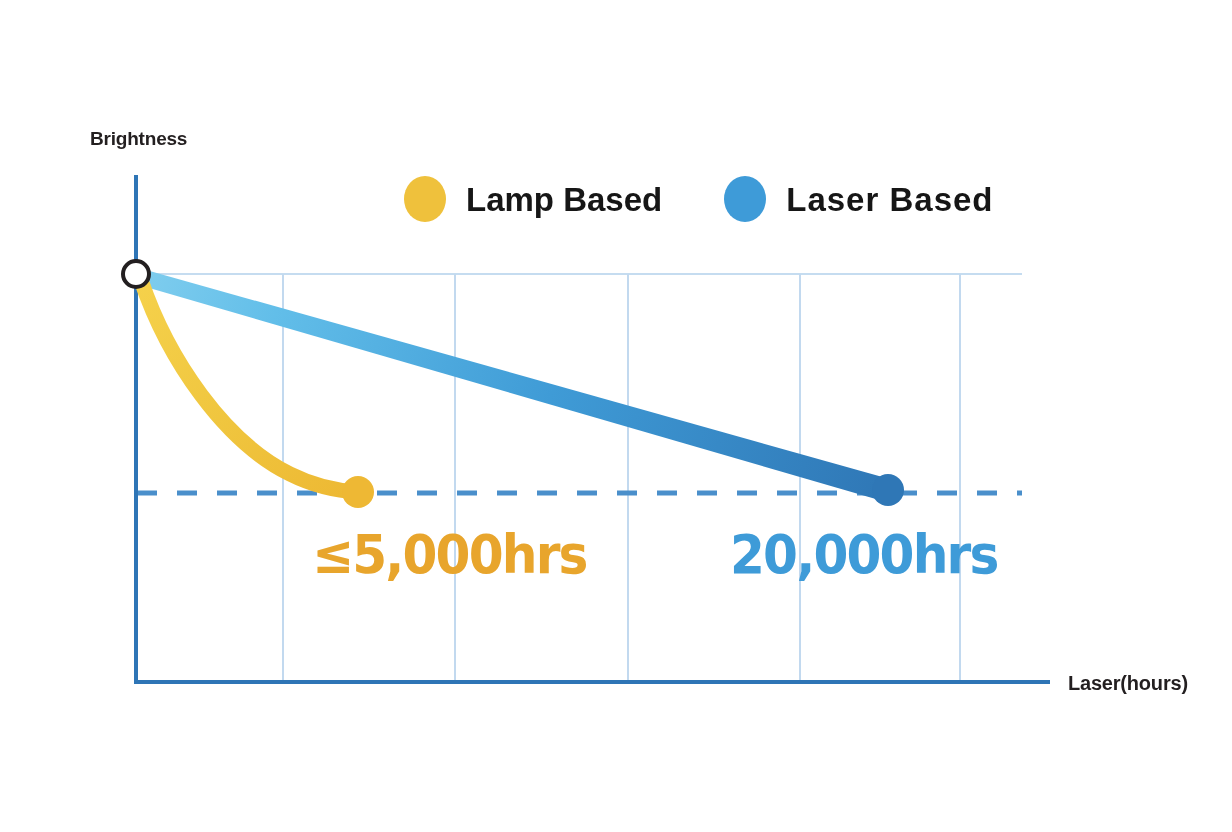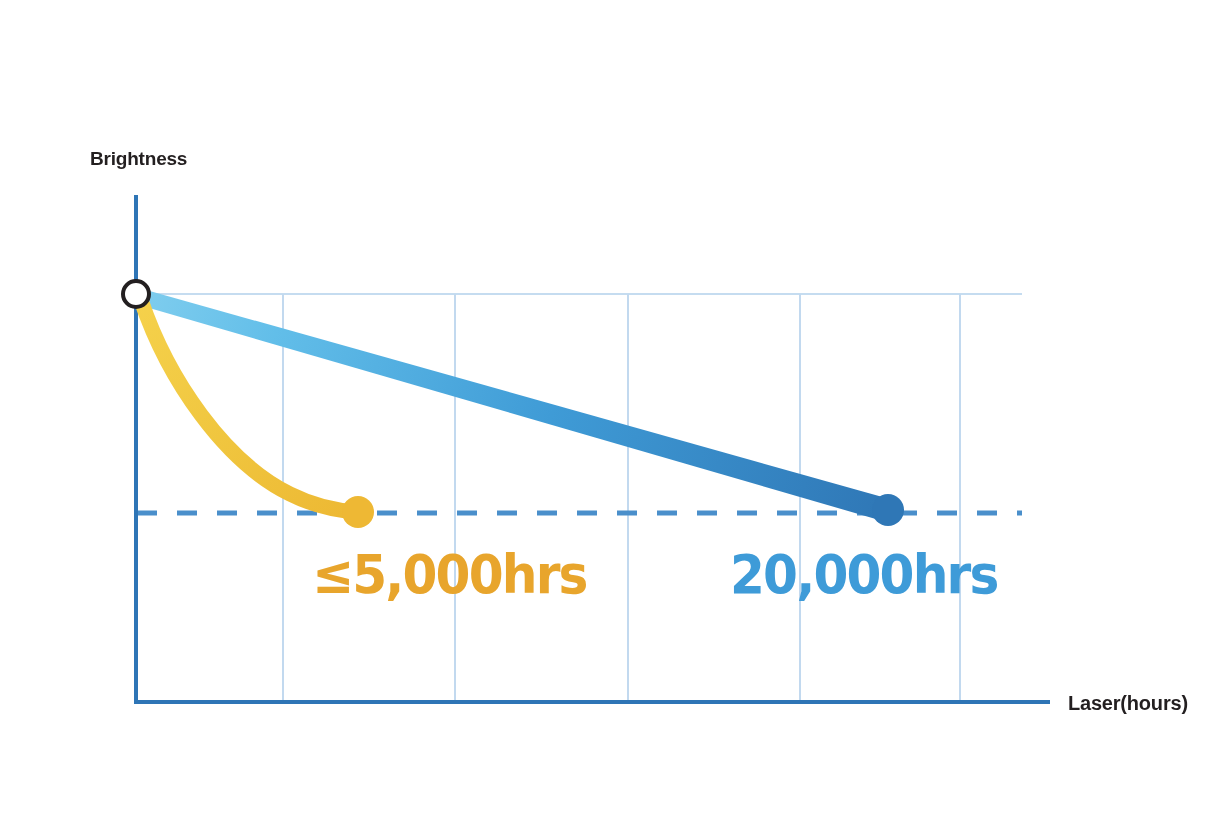--- a/index.html
+++ b/index.html
@@ -11,21 +11,20 @@
     width: 1232px;
     height: 832px;
     font-family: "Liberation Sans", sans-serif;
     overflow: hidden;
   }
   #stage {
     position: relative;
     width: 1232px;
     height: 784px;
     background: #ffffff;
-    margin-top: 20px;
   }
   #chart-svg {
     position: absolute;
     left: 0;
     top: 0;
     width: 1232px;
     height: 832px;
   }
 
   
@@ -134,18 +133,28 @@
     <circle cx="358" cy="492" r="16" fill="#EEB834"></circle>
     <circle cx="888" cy="490" r="16" fill="#2F77B6"></circle>
 
     <circle cx="136" cy="274" r="13" fill="#FFFFFF" stroke="#231f20" stroke-width="4"></circle>
   </svg>
 
   <div class="txt" id="y-axis-title">Brightness</div>
 
   <div class="txt" id="x-axis-title">Laser(hours)</div>
 
+  <div id="legend">
+    <div class="legend-item" id="legend-item-lamp">
+      <span class="legend-swatch" style="background:#EFC13C;"></span>
+      <span class="legend-label">Lamp Based</span>
+    </div>
+    <div class="legend-item" id="legend-item-laser">
+      <span class="legend-swatch" style="background:#3E9BD8;"></span>
+      <span class="legend-label">Laser Based</span>
+    </div>
+  </div>
 
   <div class="callout" id="callout-lamp" style="color:#E8A52C;">≤5,000hrs</div>
 
   <div class="callout" id="callout-laser" style="color:#3E9BD8;">20,000hrs</div>
 
 </div>
 
 </body></html>

